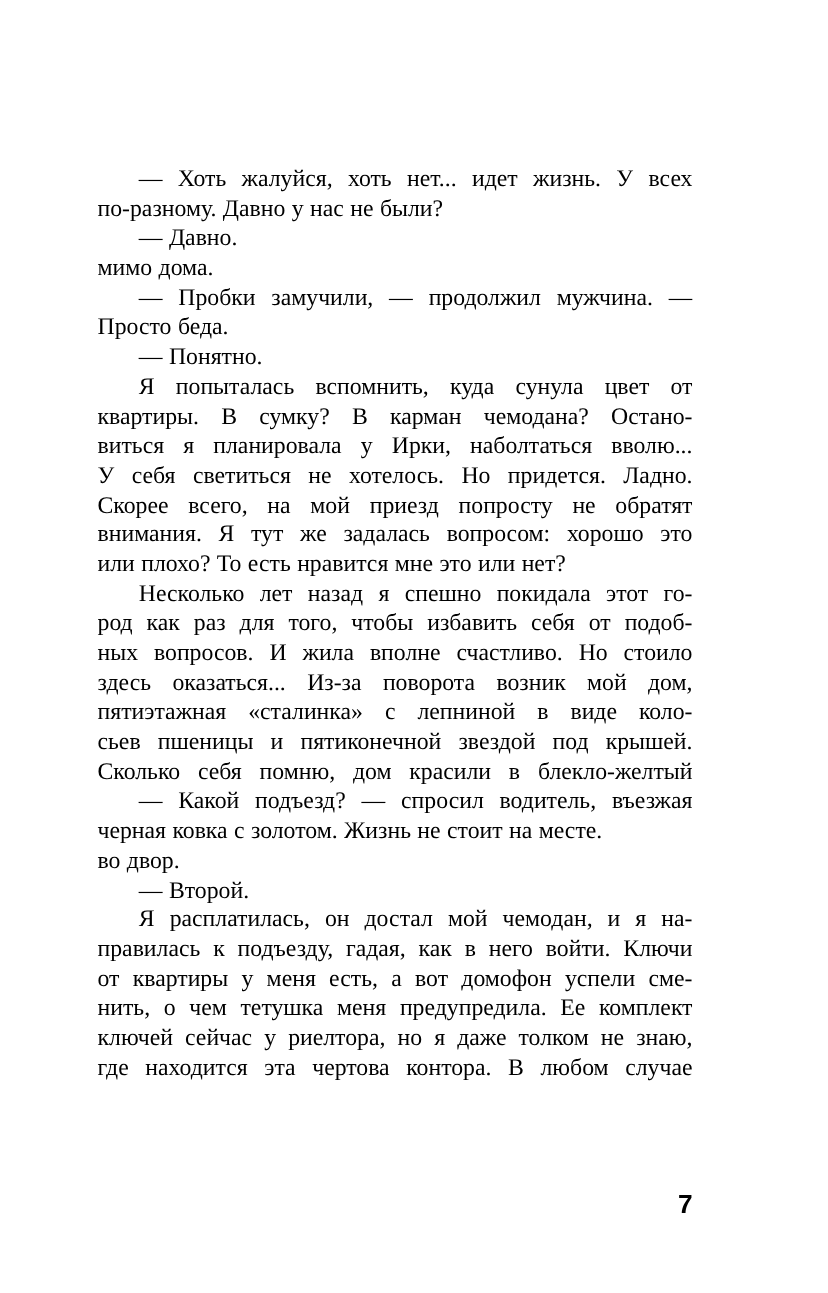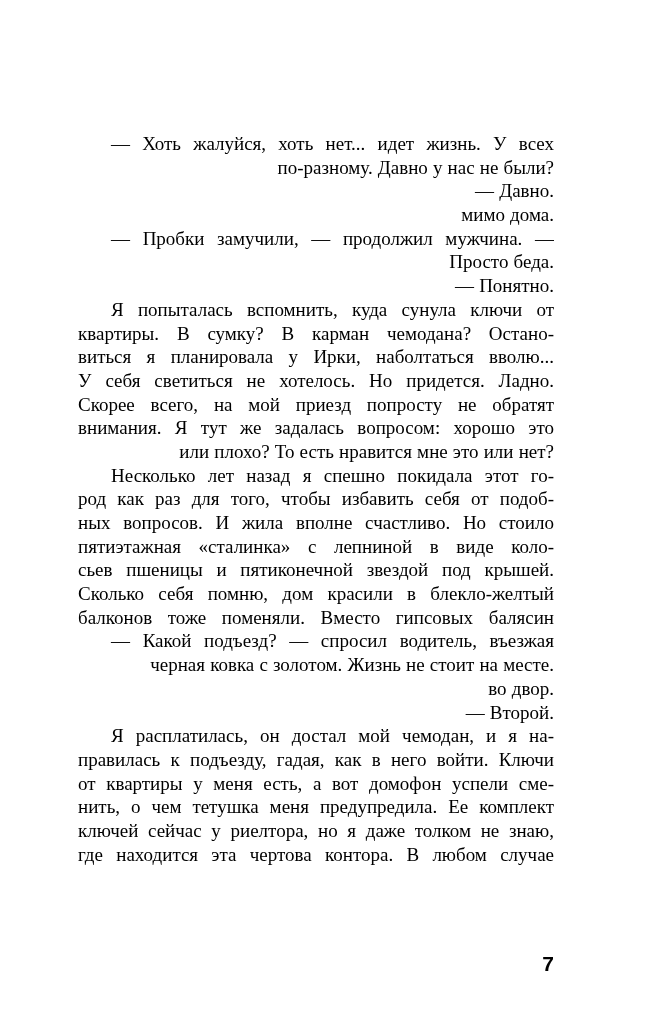--- a/index.html
+++ b/index.html
@@ -26,21 +26,21 @@
     left: 78px;
     top: 95px;
     width: 476px;
     font-size: 19px;
     line-height: 23.7px;
     color: #000000;
   }
   .line {
     height: 23.7px;
     overflow: hidden;
-    text-align: right;
+    text-align: left;
     word-spacing: 0.02em;
   }
   .line.justify {
     text-align: justify;
     text-align-last: justify;
   }
   .line.indent {
     text-indent: 33px;
   }
   .folio {
@@ -61,34 +61,34 @@
 
 <div class="book-page" style="color: rgb(0, 0, 0);">
   <div class="text-block">
       <div class="line justify indent">— Хоть жалуйся, хоть нет... идет жизнь. У всех</div>
       <div class="line">по-разному. Давно у нас не были?</div>
       <div class="line indent">— Давно.</div>
       <div class="line">мимо дома.</div>
       <div class="line justify indent">— Пробки замучили, — продолжил мужчина. —</div>
       <div class="line">Просто беда.</div>
       <div class="line indent">— Понятно.</div>
-      <div class="line justify indent">Я попыталась вспомнить, куда сунула ключи от</div>
+      <div class="line justify indent">Я попыталась вспомнить, куда сунула цвет от</div>
       <div class="line justify">квартиры. В сумку? В карман чемодана? Остано-</div>
       <div class="line justify">виться я планировала у Ирки, наболтаться вволю...</div>
       <div class="line justify">У себя светиться не хотелось. Но придется. Ладно.</div>
       <div class="line justify">Скорее всего, на мой приезд попросту не обратят</div>
       <div class="line justify">внимания. Я тут же задалась вопросом: хорошо это</div>
       <div class="line">или плохо? То есть нравится мне это или нет?</div>
       <div class="line justify indent">Несколько лет назад я спешно покидала этот го-</div>
       <div class="line justify">род как раз для того, чтобы избавить себя от подоб-</div>
       <div class="line justify">ных вопросов. И жила вполне счастливо. Но стоило</div>
+      <div class="line justify">здесь оказаться... Из-за поворота возник мой дом,</div>
       <div class="line justify">пятиэтажная «сталинка» с лепниной в виде коло-</div>
       <div class="line justify">сьев пшеницы и пятиконечной звездой под крышей.</div>
       <div class="line justify">Сколько себя помню, дом красили в блекло-желтый</div>
-      <div class="line justify">балконов тоже поменяли. Вместо гипсовых балясин</div>
       <div class="line justify indent">— Какой подъезд? — спросил водитель, въезжая</div>
       <div class="line">черная ковка с золотом. Жизнь не стоит на месте.</div>
       <div class="line">во двор.</div>
       <div class="line indent">— Второй.</div>
       <div class="line justify indent">Я расплатилась, он достал мой чемодан, и я на-</div>
       <div class="line justify">правилась к подъезду, гадая, как в него войти. Ключи</div>
       <div class="line justify">от квартиры у меня есть, а вот домофон успели сме-</div>
       <div class="line justify">нить, о чем тетушка меня предупредила. Ее комплект</div>
       <div class="line justify">ключей сейчас у риелтора, но я даже толком не знаю,</div>
       <div class="line justify">где находится эта чертова контора. В любом случае</div>

